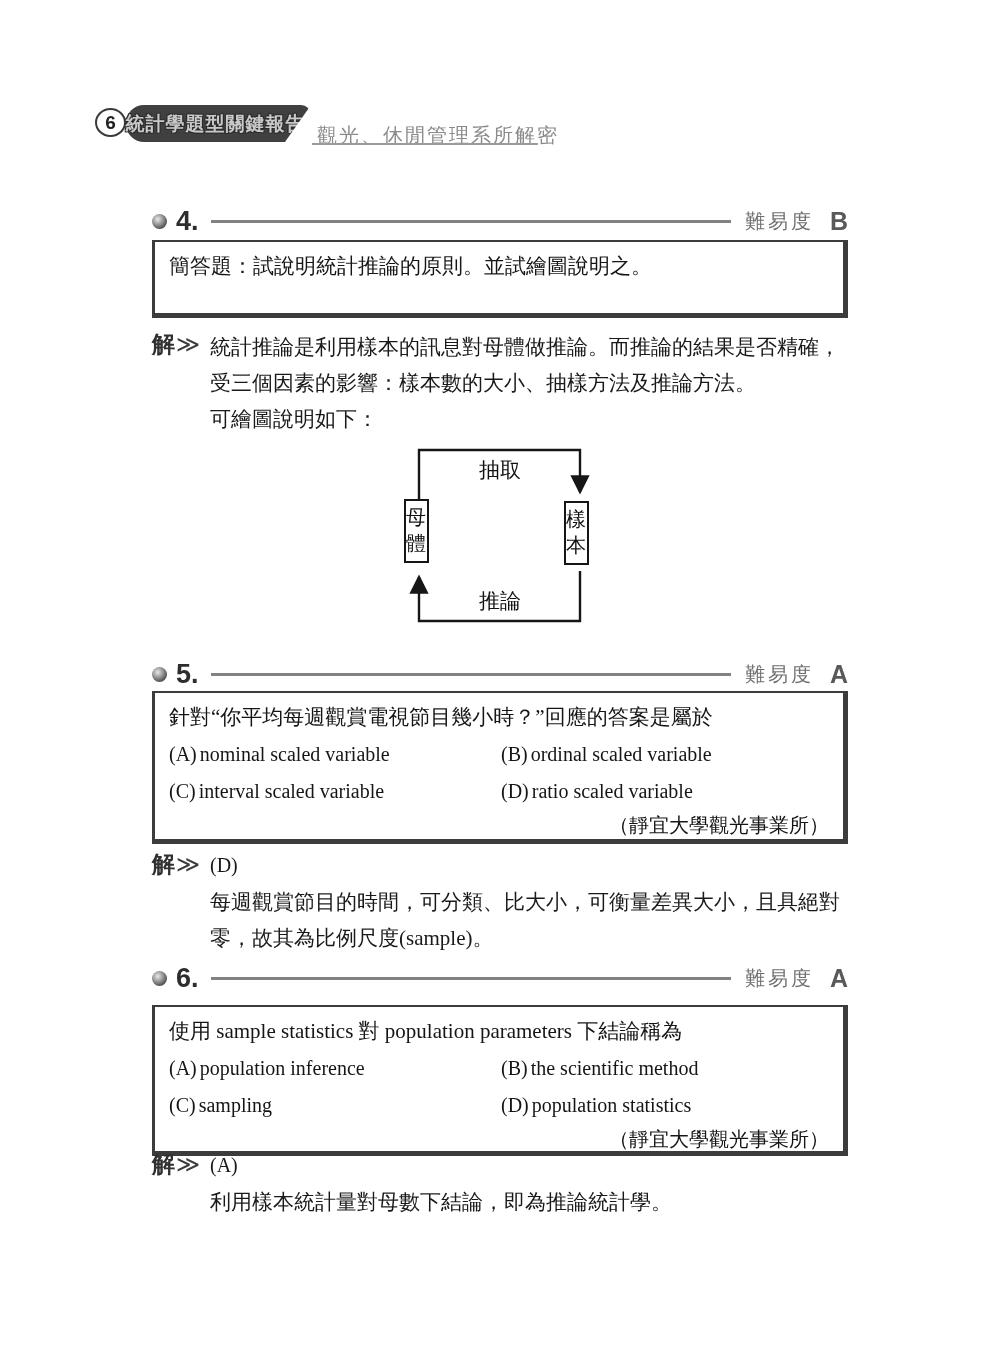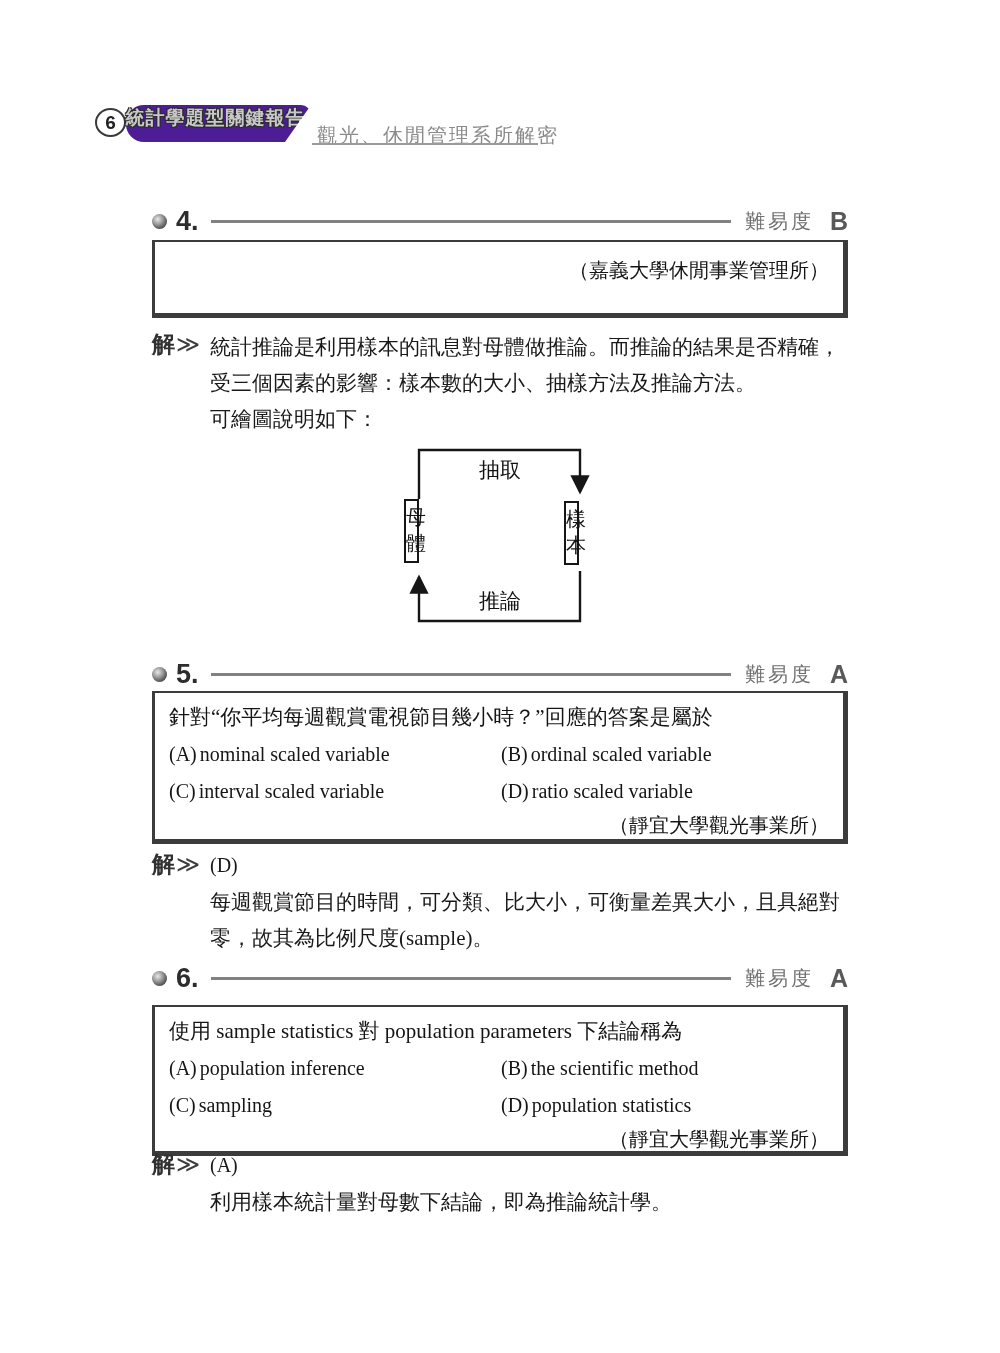--- a/index.html
+++ b/index.html
@@ -11,22 +11,22 @@
 
   
   .hdr-circle {
     position:absolute; left:95px; top:108px; width:31px; height:29px;
     border:2px solid #3a3a3a; border-radius:50%; background:#fff;
     display:flex; align-items:center; justify-content:center;
     font:bold 19px "Liberation Sans", sans-serif; color:#222;
   }
   .hdr-badge {
     position:absolute; left:126px; top:105px; width:185px; height:37px;
-    background:#4c1d95; border-radius:18px 10px 2px 18px;
-    display:flex; justify-content:center;
+    background:#404040; border-radius:18px 10px 2px 18px;
+    display:flex; align-items:center; justify-content:center;
     padding:0 20px 0 14px; overflow:visible;
   }
   .hdr-badge::after {
     content:""; position:absolute; right:0; bottom:0; width:0; height:0;
     border-top:37px solid transparent; border-right:26px solid #ffffff;
   }
   .hdr-badge span {
     font:bold 19px "Liberation Sans", sans-serif; color:#c9c9c9; letter-spacing:1px;
     text-shadow:1px 1px 0 #2c2c2c,-1px -1px 0 #2c2c2c,1px -1px 0 #2c2c2c,-1px 1px 0 #2c2c2c;
     white-space:nowrap;
@@ -83,21 +83,21 @@
   .sol-chev { font-size:23px; color:#3d3d3d; margin-left:1px; }
   .sol-body { flex:1; font-size:21px; line-height:36px; color:#191919; }
   .sol-ans { font-size:20px; line-height:32px; }
   .sol-expl { margin-top:3px; }
   .sol-p2 { margin-top:0; }
 
   
   .diagram { position:absolute; left:400px; top:444px; width:200px; height:183px; }
   .diagram svg { position:absolute; left:0; top:0; }
   .d-box {
-    position:absolute; width:15px; height:64px; border:2.5px solid #161616;
+    position:absolute; width:25px; height:64px; border:2.5px solid #161616;
     background:#fff; text-align:left; font-size:20px; line-height:26px;
     padding-top:3px; color:#111; word-break:break-all;
   }
   #pop-box { left:4px; top:55px; }
   #sam-box { left:164px; top:57px; }
   .d-label {
     position:absolute; left:50px; width:100px; text-align:center;
     font-size:21px; color:#111; white-space:nowrap;
   }
   #d-top-label { top:12px; }
@@ -116,21 +116,21 @@
 <div class="hdr-underline"></div>
 
 <div class="q-header" style="top:204px;">
   <span class="bullet"></span>
   <span class="q-num">4.</span>
   <span class="q-rule"></span>
   <span class="diff-label">難易度</span>
   <span class="diff-grade">B</span>
 </div>
 <div class="q-box" id="q4-box">
-  <div class="q-source">（嘉義大學休閒事業管理所）</div>
+  <div>簡答題：試說明統計推論的原則。並試繪圖說明之。</div>
 </div>
 
 <div class="sol" id="q4-sol">
   <div class="sol-mark">
     <span class="sol-kai">解</span>
     <span class="sol-chev">≫</span>
   </div>
   <div class="sol-body">
     <div>統計推論是利用樣本的訊息對母體做推論。而推論的結果是否精確，受三個因素的影響：樣本數的大小、抽樣方法及推論方法。</div>
     <div class="sol-p2">可繪圖說明如下：</div>

